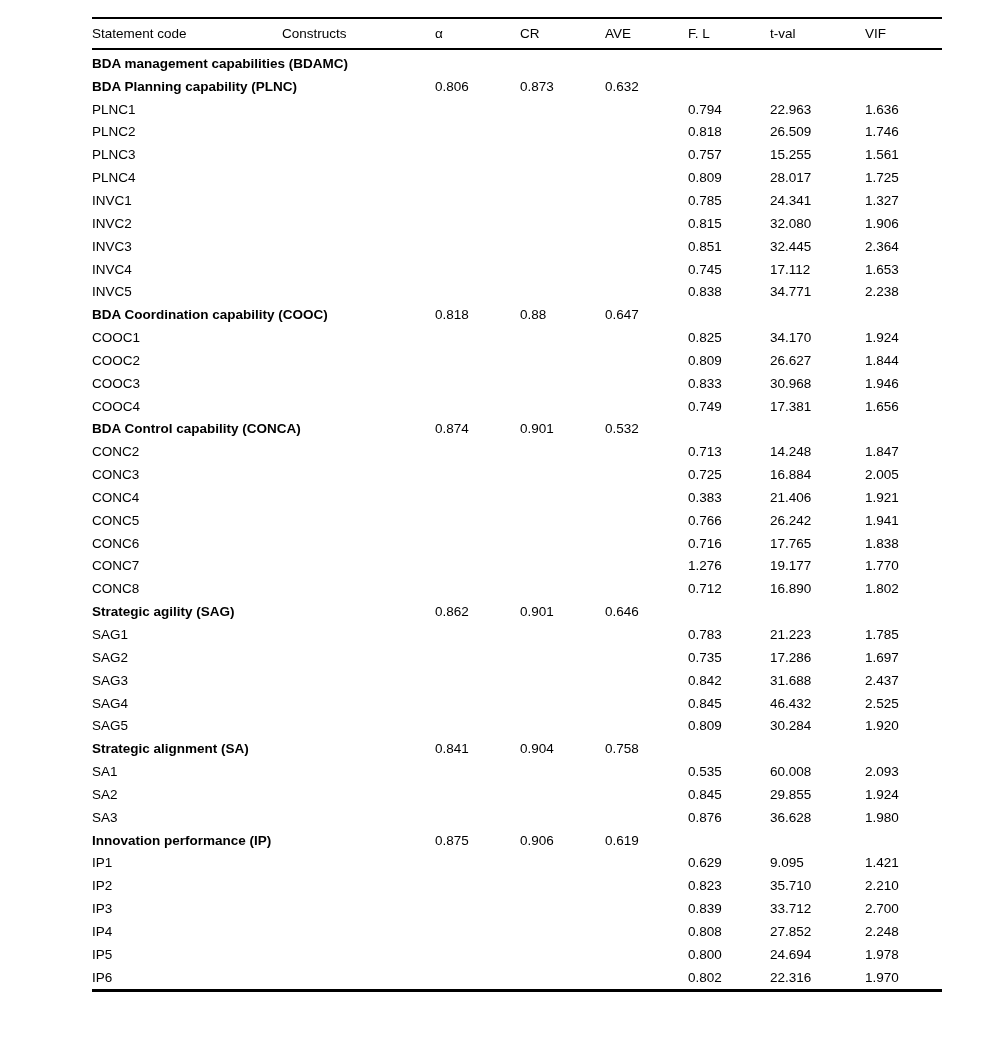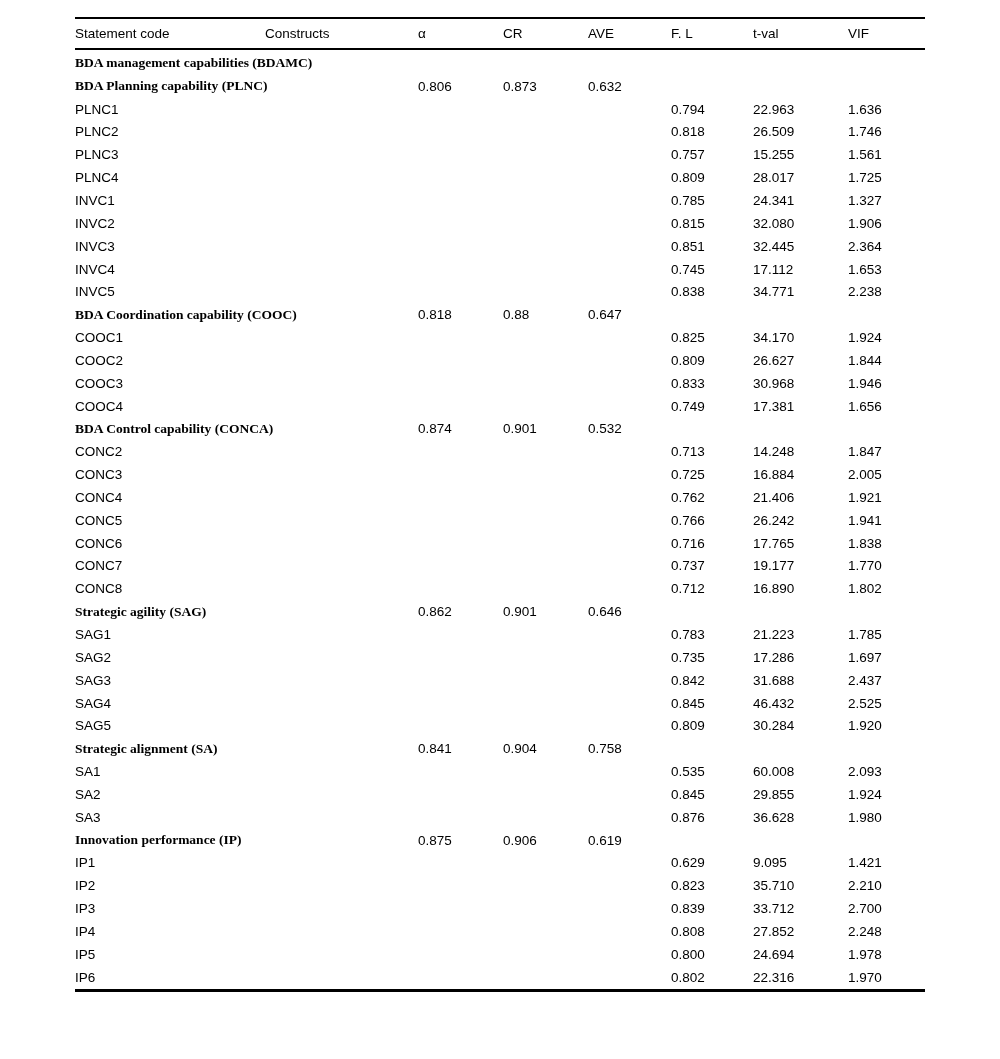--- a/index.html
+++ b/index.html
@@ -8,21 +8,21 @@
     background: #ffffff;
     width: 1000px;
     height: 1059px;
     font-family: "Liberation Sans", sans-serif;
     color: #000000;
     -webkit-font-smoothing: antialiased;
   }
   .table-wrap {
     position: absolute;
     top: 17px;
-    left: 75px;
+    left: 92px;
     width: 850px;
   }
   table.stats-table {
     border-collapse: collapse;
     table-layout: fixed;
     width: 850px;
     border-top: 2px solid #000;
     border-bottom: 3px solid #000;
   }
   table.stats-table th {
@@ -38,21 +38,20 @@
   table.stats-table td {
     font-size: 13.5px;
     height: 22.85px;
     padding: 0;
     vertical-align: middle;
     white-space: nowrap;
     overflow: visible;
   }
   tr.construct-row td:first-child {
     font-weight: bold;
-    font-family: Liberation Serif, serif;
   }
   tbody tr:first-child td {
     padding-top: 2px;
   }
 </style>
 </head>
 <body>
 
 <div class="table-wrap">
   <table class="stats-table">
@@ -268,21 +267,21 @@
           <td>0.725</td>
           <td>16.884</td>
           <td>2.005</td>
         </tr>
         <tr>
           <td>CONC4</td>
           <td></td>
           <td></td>
           <td></td>
           <td></td>
-          <td>0.762</td>
+          <td>0.383</td>
           <td>21.406</td>
           <td>1.921</td>
         </tr>
         <tr>
           <td>CONC5</td>
           <td></td>
           <td></td>
           <td></td>
           <td></td>
           <td>0.766</td>
@@ -298,21 +297,21 @@
           <td>0.716</td>
           <td>17.765</td>
           <td>1.838</td>
         </tr>
         <tr>
           <td>CONC7</td>
           <td></td>
           <td></td>
           <td></td>
           <td></td>
-          <td>0.737</td>
+          <td>1.276</td>
           <td>19.177</td>
           <td>1.770</td>
         </tr>
         <tr>
           <td>CONC8</td>
           <td></td>
           <td></td>
           <td></td>
           <td></td>
           <td>0.712</td>

